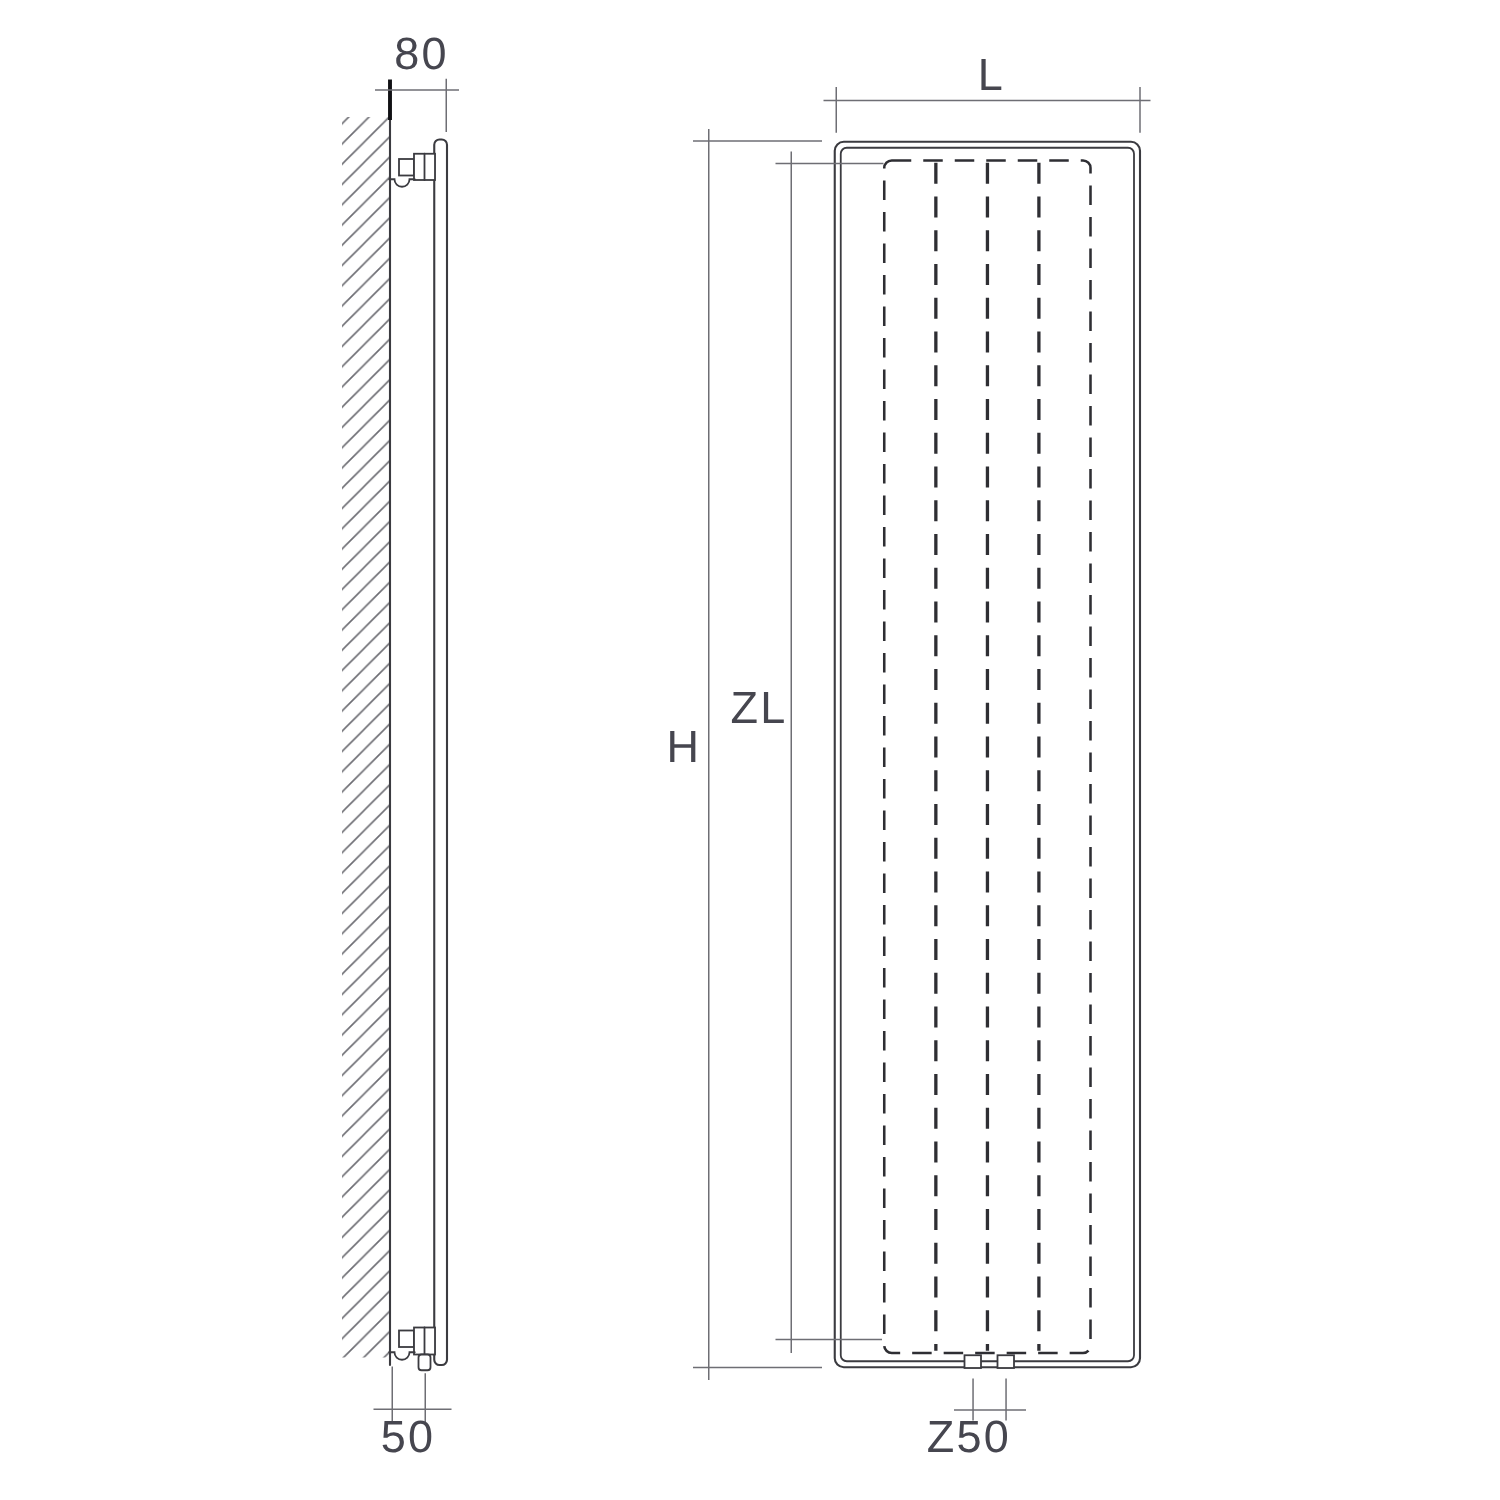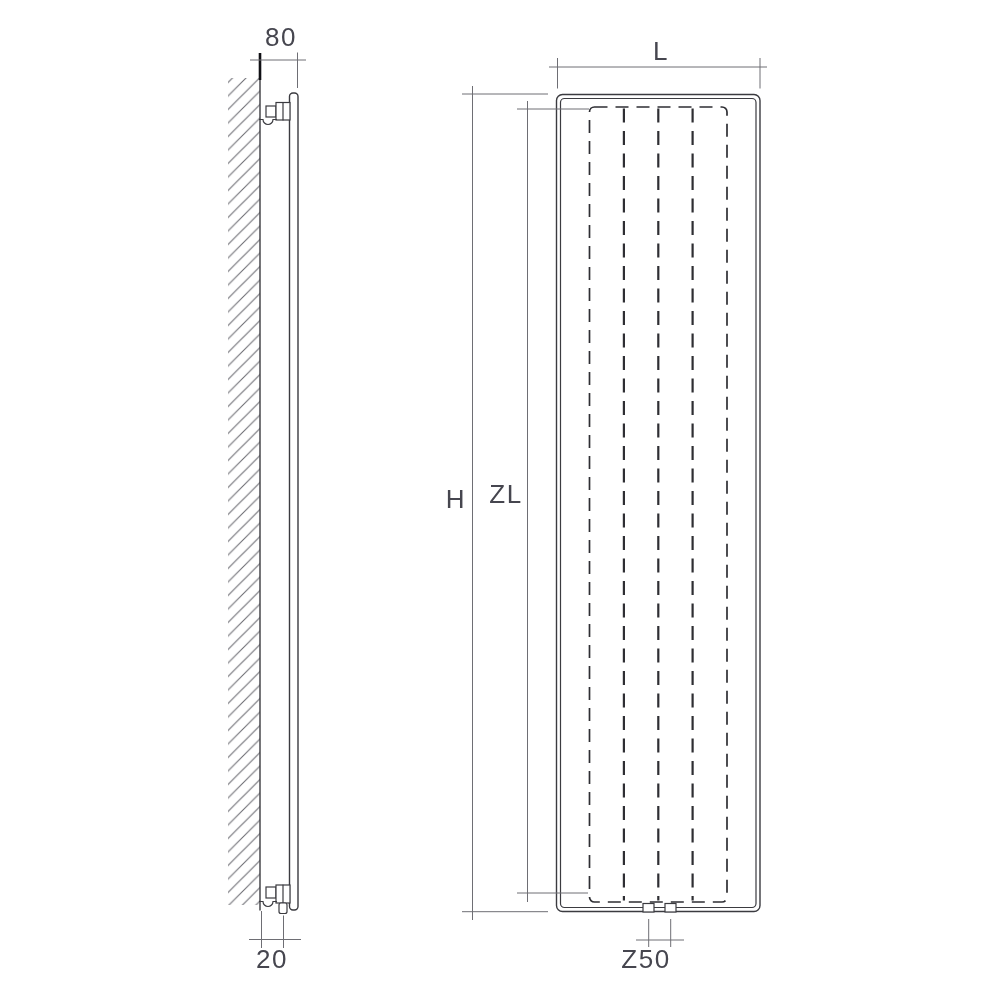--- a/index.html
+++ b/index.html
@@ -15,21 +15,21 @@
   .obj{stroke:var(--line);stroke-width:1.4;fill:none;stroke-linecap:round;}
   .objf{stroke:var(--line);stroke-width:1.4;fill:#fff;}
   .thin{stroke-width:1.2;}
   .dim{stroke:var(--dim);stroke-width:1;fill:none;stroke-linecap:butt;}
   .hidbox{stroke:var(--hidden);stroke-width:1.7;fill:none;stroke-dasharray:13 8;}
   .hidv{stroke:var(--hidden);stroke-width:2.2;fill:none;stroke-dasharray:14 8.5;}
   .walltick{stroke:var(--wall_tick);stroke-width:2.6;fill:none;}
   .hatchline{stroke:var(--dim);stroke-width:1.1;fill:none;}
   .lbl{
     position:absolute; transform:translate(-50%,-50%);
-    color:var(--text); font-size:26px; letter-spacing:1.5px; white-space:nowrap;
+    color:var(--text); font-size:30px; letter-spacing:1.5px; white-space:nowrap;
   }
 </style>
 </head>
 <body>
 
 <div class="canvas">
 
   <svg width="1000" height="1000" viewBox="0 0 1000 1000">
     <defs>
       <pattern id="hatch" patternUnits="userSpaceOnUse" width="13.5" height="13.5">
@@ -109,22 +109,22 @@
       <g>
         <line class="dim" x1="648.7" y1="919" x2="648.7" y2="947"></line>
         <line class="dim" x1="670.7" y1="919" x2="670.7" y2="947"></line>
         <line class="dim" x1="636" y1="940" x2="684" y2="940"></line>
       </g>
     </g>
   </svg>
 
   <div class="lbl" style="left:281px; top:37px">80</div>
 
-  <div class="lbl" style="left:272px; top:959px">20</div>
+  <div class="lbl" style="left:272px; top:959px">50</div>
 
   <div class="lbl" style="left:661px; top:51px">L</div>
 
   <div class="lbl" style="left:456px; top:499px">H</div>
 
-  <div class="lbl" style="left:506px; top:494px">ZL</div>
+  <div class="lbl" style="left:506px; top:473px">ZL</div>
 
   <div class="lbl" style="left:646px; top:959px">Z50</div>
 </div>
 
 </body></html>

